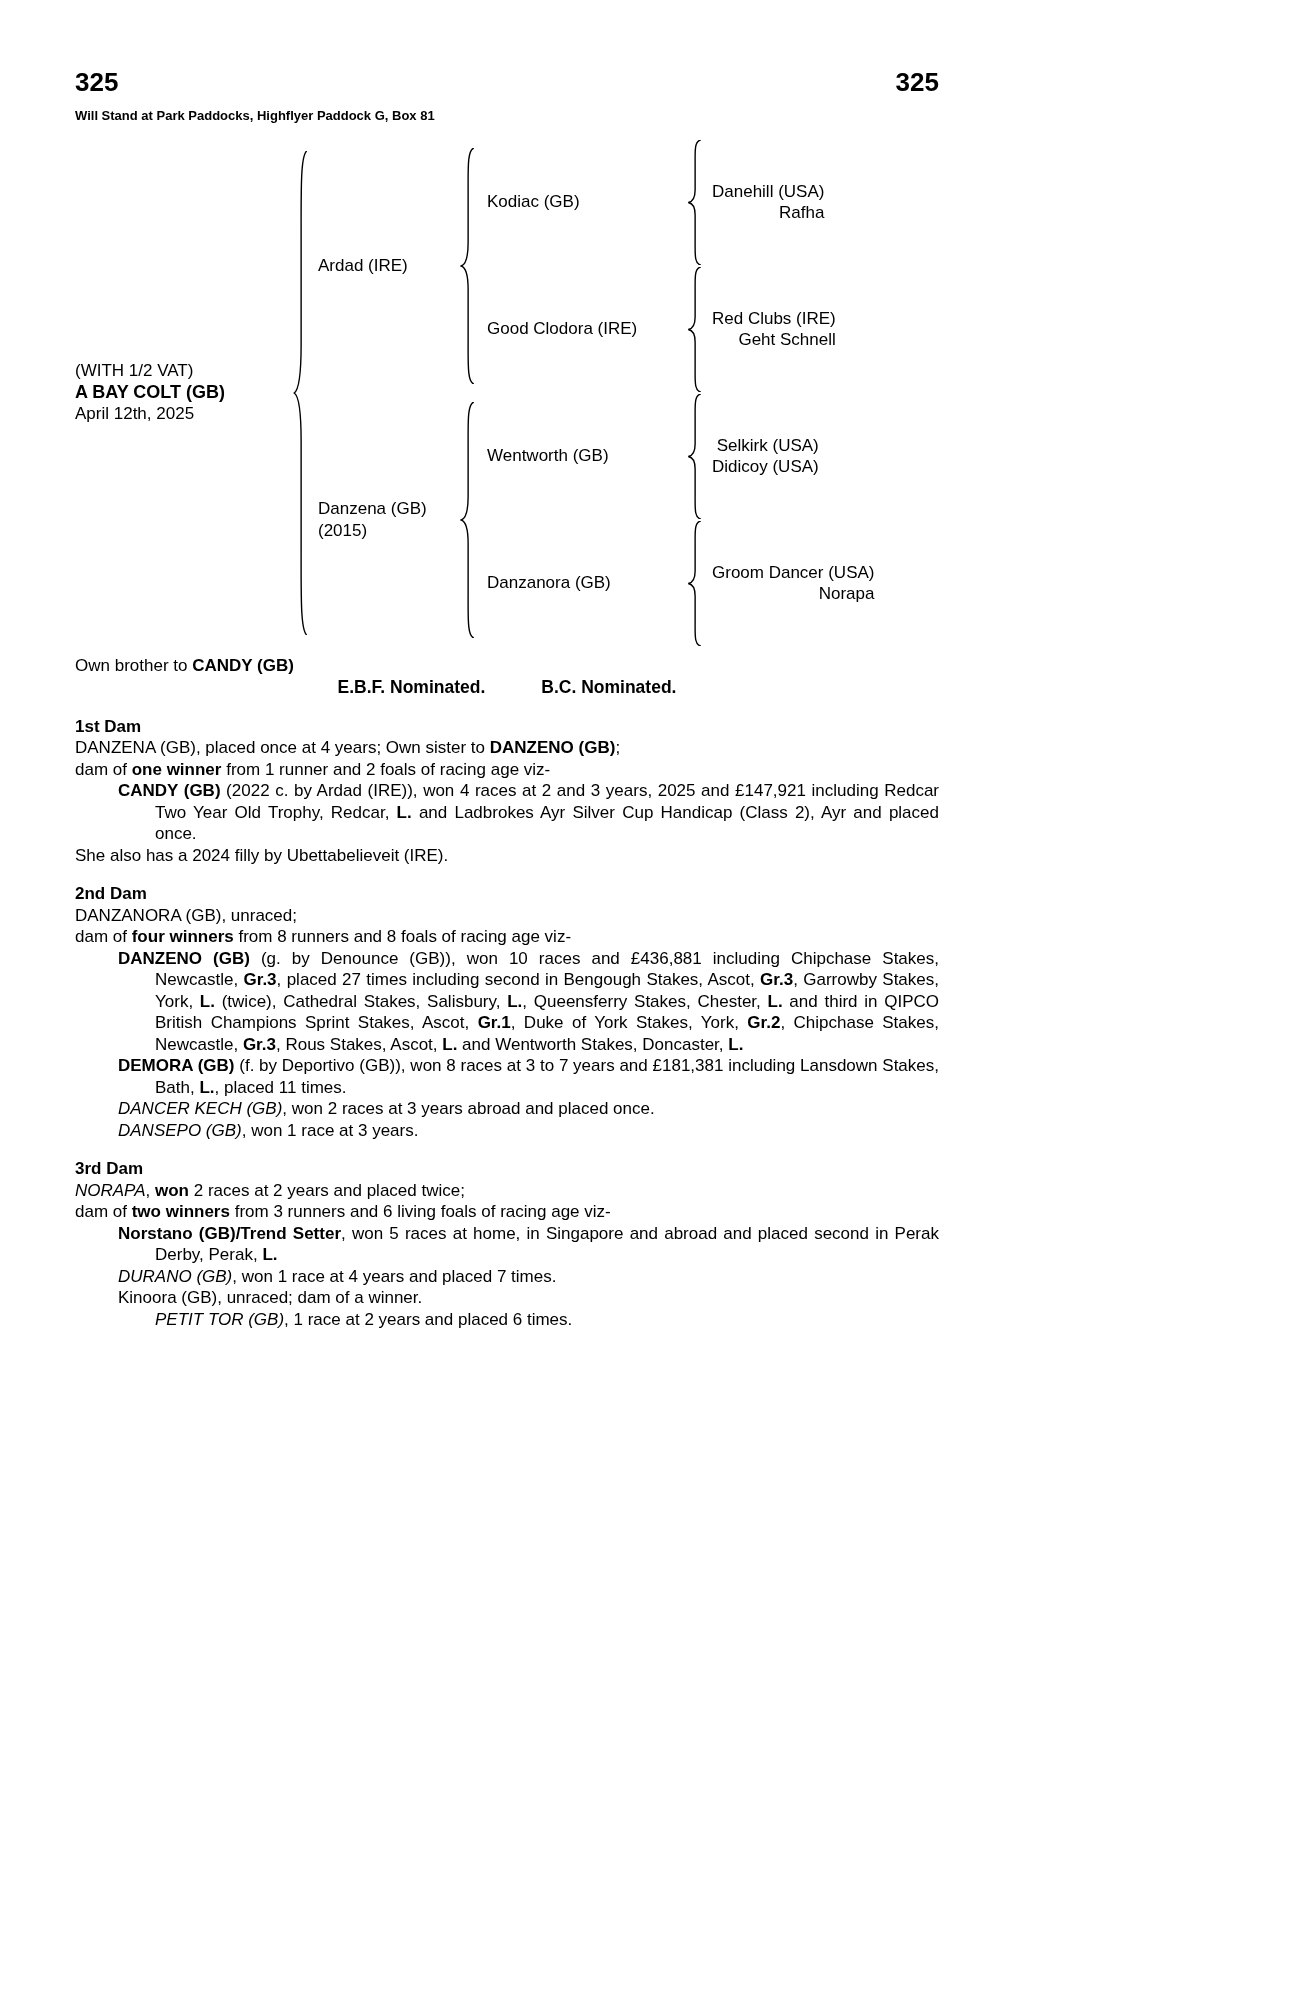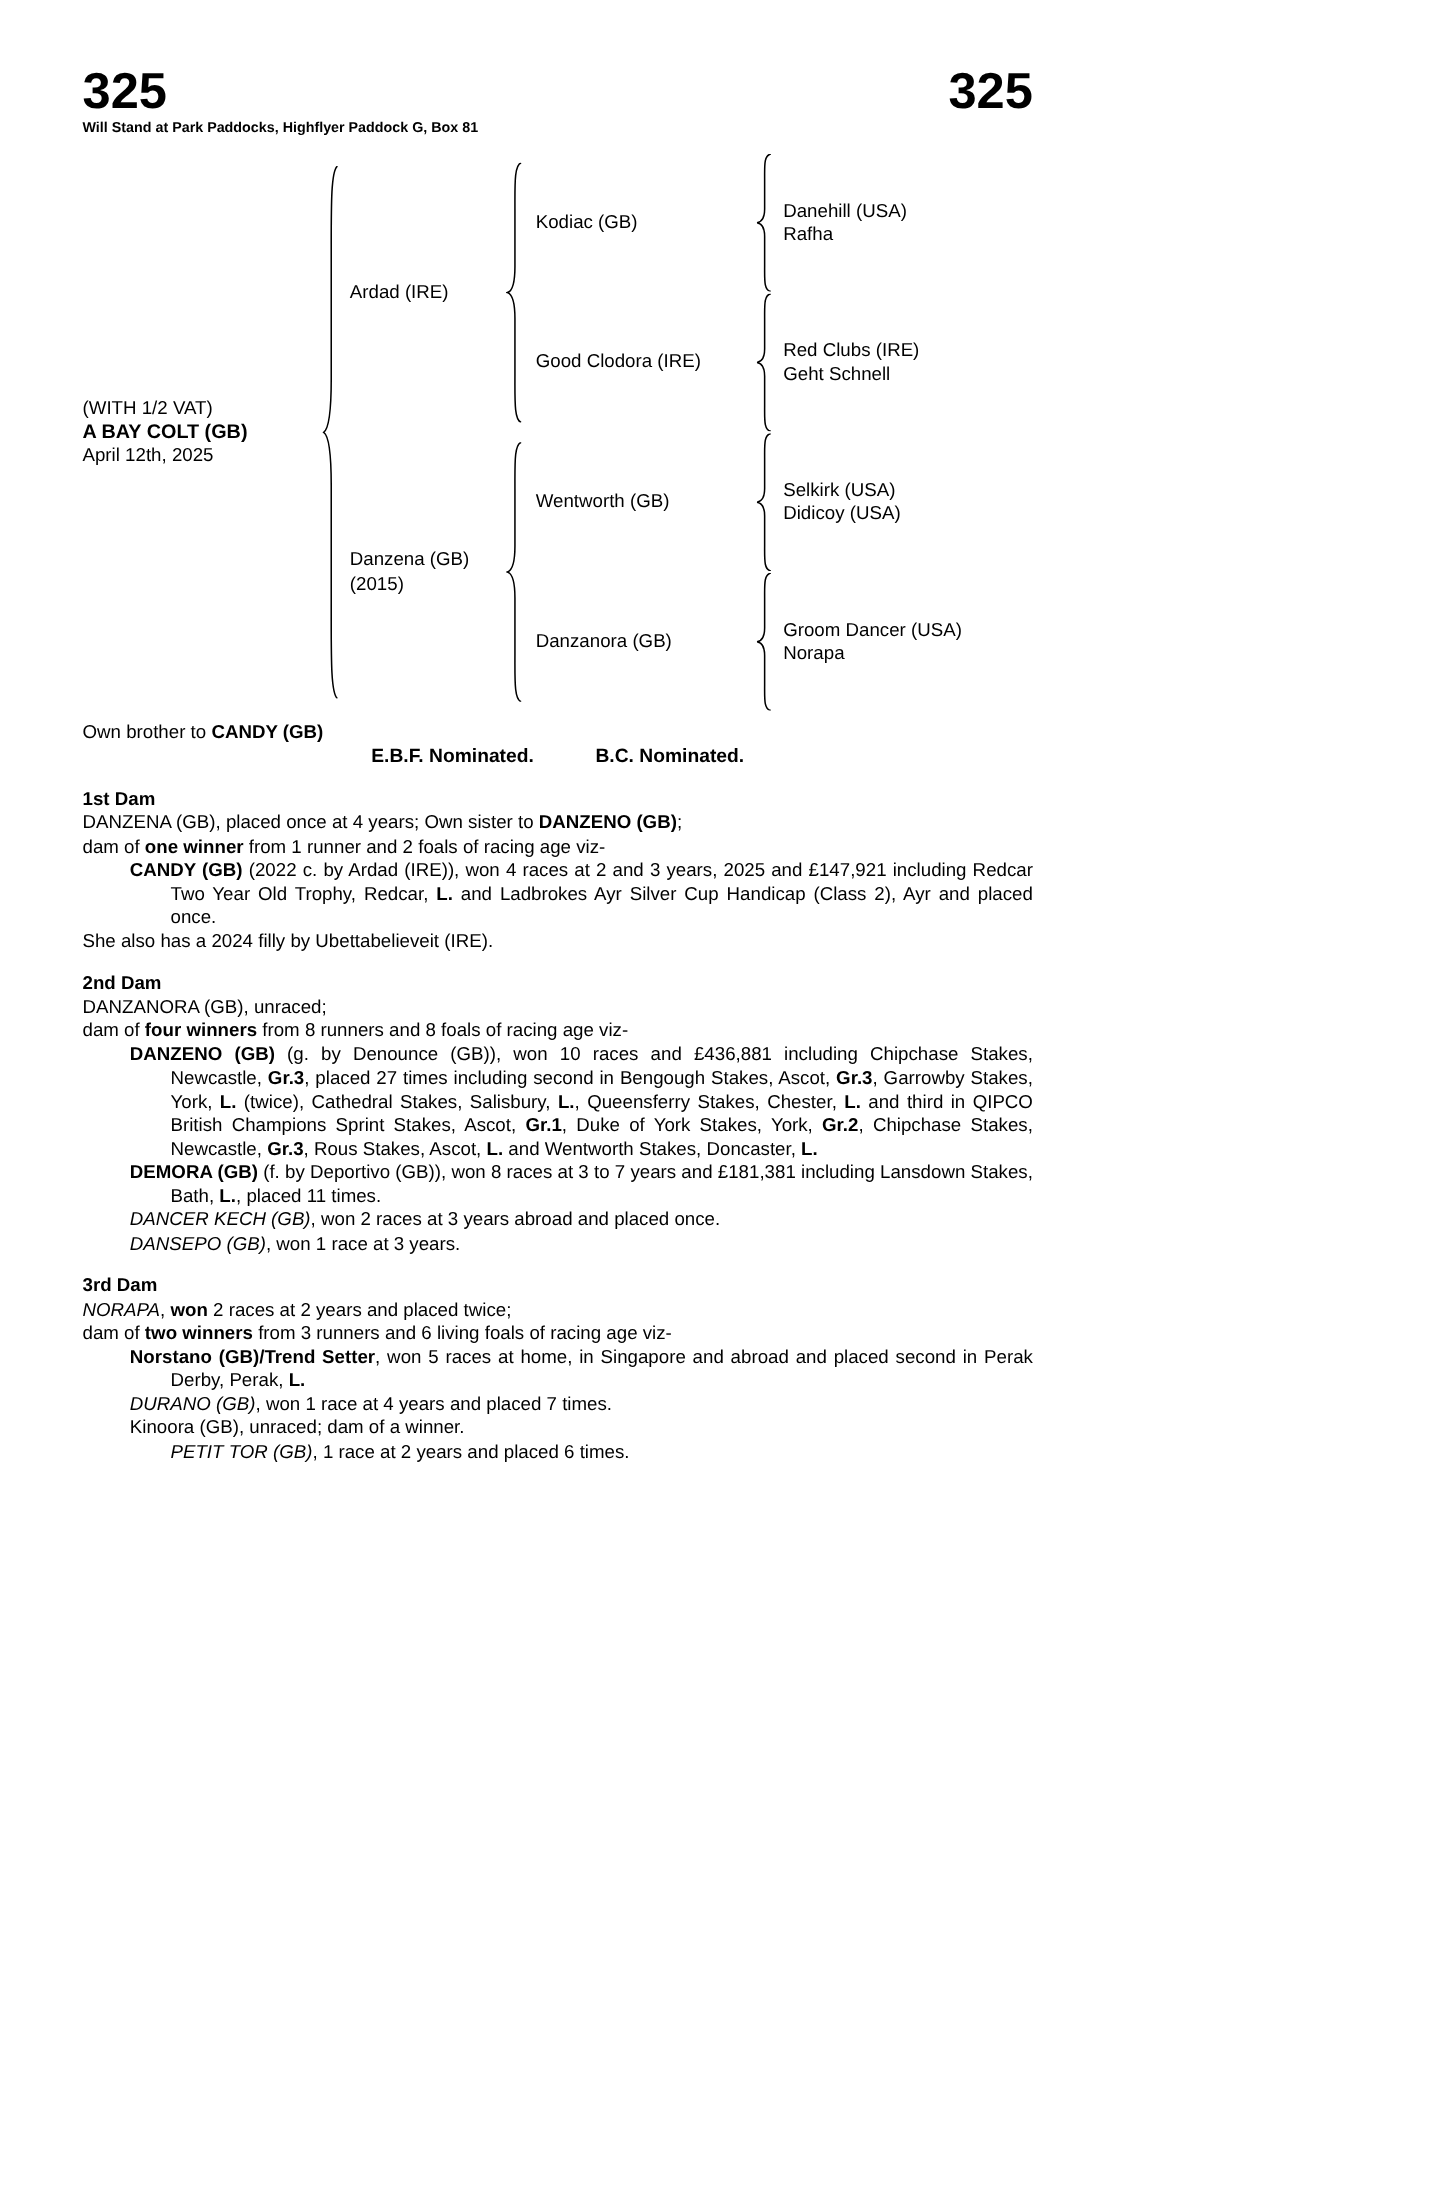--- a/index.html
+++ b/index.html
@@ -12,32 +12,32 @@
   }
   .content {
     width:864px;
     margin-left:75px;
     padding-top:62px;
     font-size:17px;
     line-height:21.5px;
   }
   .consignor { text-align:center; font-style:italic; font-size:17px; }
   .lot-row { display:flex; justify-content:space-between; margin-top:2px; }
-  .lot-num { font-weight:bold; font-size:46px; line-height:36px; }
+  .lot-num { font-weight:bold; font-size:26px; line-height:36px; }
   .stand { font-weight:bold; font-size:13px; margin-top:5px; }
 
   
   .ped { display:flex; align-items:center; margin-top:12px; }
   .unit { display:flex; align-items:center; }
   .stack { display:flex; flex-direction:column; }
   .colt-block { width:218px; flex:0 0 218px; }
   .colt-name { font-weight:bold; font-size:18px; }
   .g1-label { width:152px; flex:0 0 152px; padding-left:10px; }
   .g2-label { width:212px; flex:0 0 212px; padding-left:12px; }
-  .g3 { height:21.5px; line-height:21.5px; padding-left:10px; white-space:nowrap; }
+  .g3 { height:21.5px; line-height:21.5px; padding-left:10px; white-space:nowrap;text-align:right; }
   .brace { align-self:stretch; width:15px; flex:0 0 15px; display:flex; }
   .brace svg { width:100%; height:100%; display:block; }
   .brace-lg { margin:12px 0; }
   .brace-md { margin:9px 0; }
   .brace-sm { margin:1px 0; }
 
   .own-brother { text-align:left; margin-top:8px; }
   .nominated { display:flex; justify-content:center; gap:56px; font-weight:bold; margin-top:1px; font-size:17.5px; }
 
   .section { margin-top:17px; }

